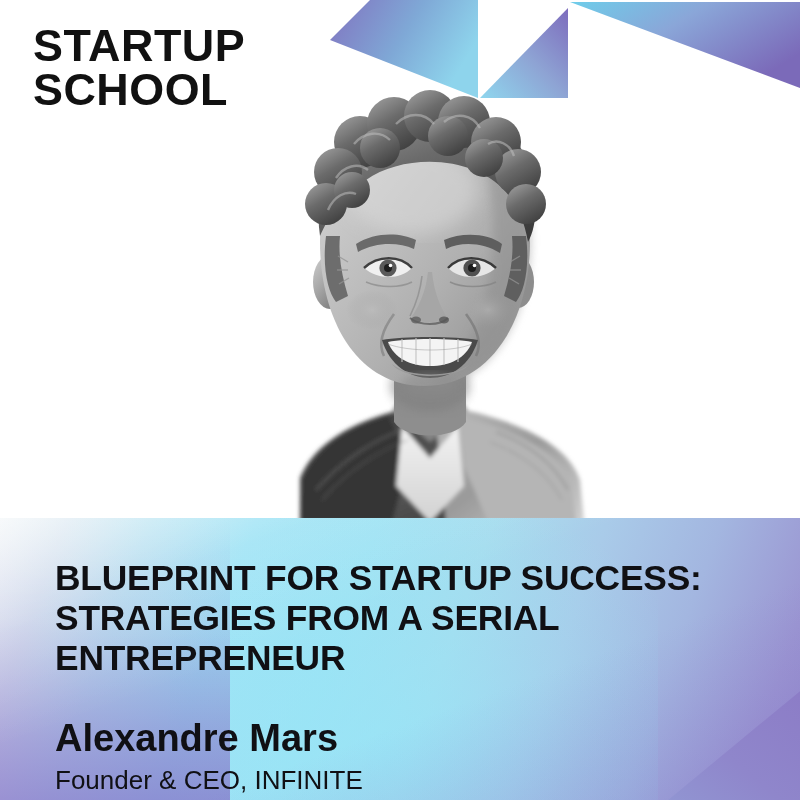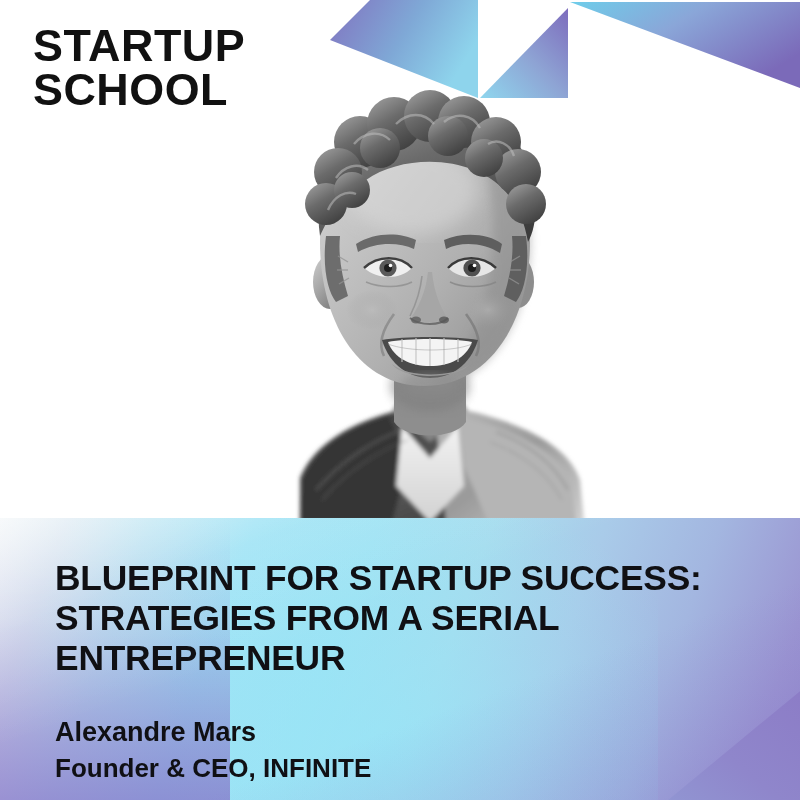--- a/index.html
+++ b/index.html
@@ -153,29 +153,29 @@
     max-width: 700px;
     transform: scaleX(1.01);
     transform-origin: left center;
   }
   .speaker-block {
     margin-top: 40px;
   }
   .speaker-name {
     font-family: "Liberation Sans", sans-serif;
     font-weight: 700;
-    font-size: 27px;
+    font-size: 38px;
     line-height: 1.08;
     letter-spacing: 0px;
     color: #101014;
     margin: 0;
   }
   .speaker-role {
     font-family: "Liberation Sans", sans-serif;
-    font-weight: 700;
+    font-weight: 400;
     font-size: 26px;
     line-height: 1.2;
     letter-spacing: 0px;
     color: #101014;
     margin: 6px 0 0 0;
   }
 </style>
 </head>
 <body>
 

